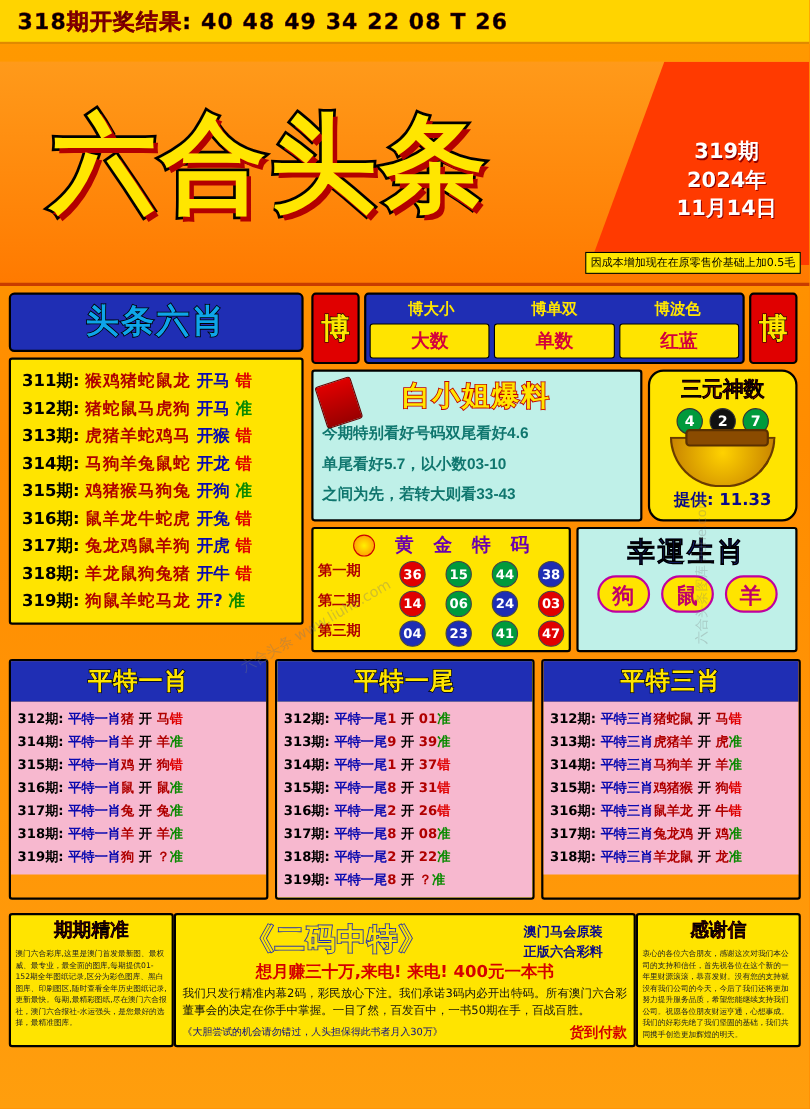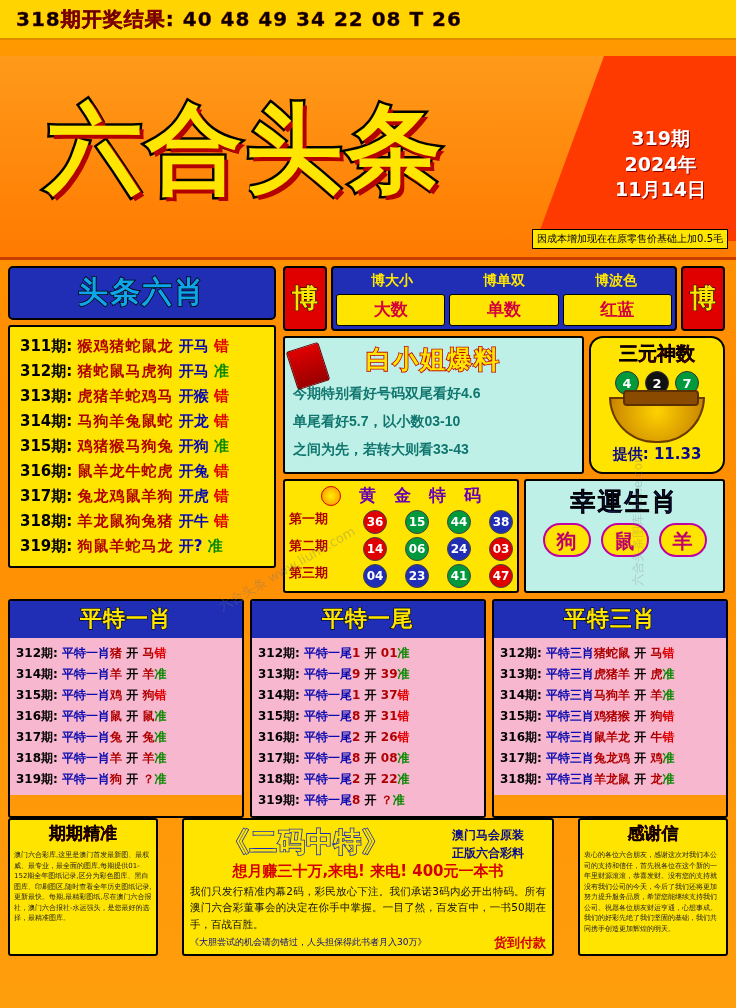--- a/index.html
+++ b/index.html
@@ -300,21 +300,21 @@
   .crow {
     font-family: "DejaVu Sans", sans-serif; font-size: 12px; font-weight: bold;
     padding: 2px 0; white-space: nowrap; color: #000;
   }
   .crow .a { color: #000; }
   .crow .b { color: #0a0ab0; }
   .crow .c { color: #b00000; }
   .crow .ok { color: #0a8a00; }
   .crow .no { color: #e00000; }
   
-  .bottom { display: flex; gap: 24px; margin-top: 0; }
+  .bottom { display: flex; gap: 0; margin-top: 12px; }
   .bcol { border: 2px solid #000; border-radius: 3px; overflow: hidden; }
   .b1 { width: 150px; background: #ffe400; }
   .b2 { flex: 1; background: #ffe400; }
   .b3 { width: 150px; background: #ffe400; }
   .bhd { text-align: center; padding: 2px 0 3px; }
   .bhd span {
     font-family: "DejaVu Sans", sans-serif; font-size: 17px; font-weight: bold; color: #d40000;
     -webkit-text-stroke: 0.3px #000;
   }
   .btxt {

